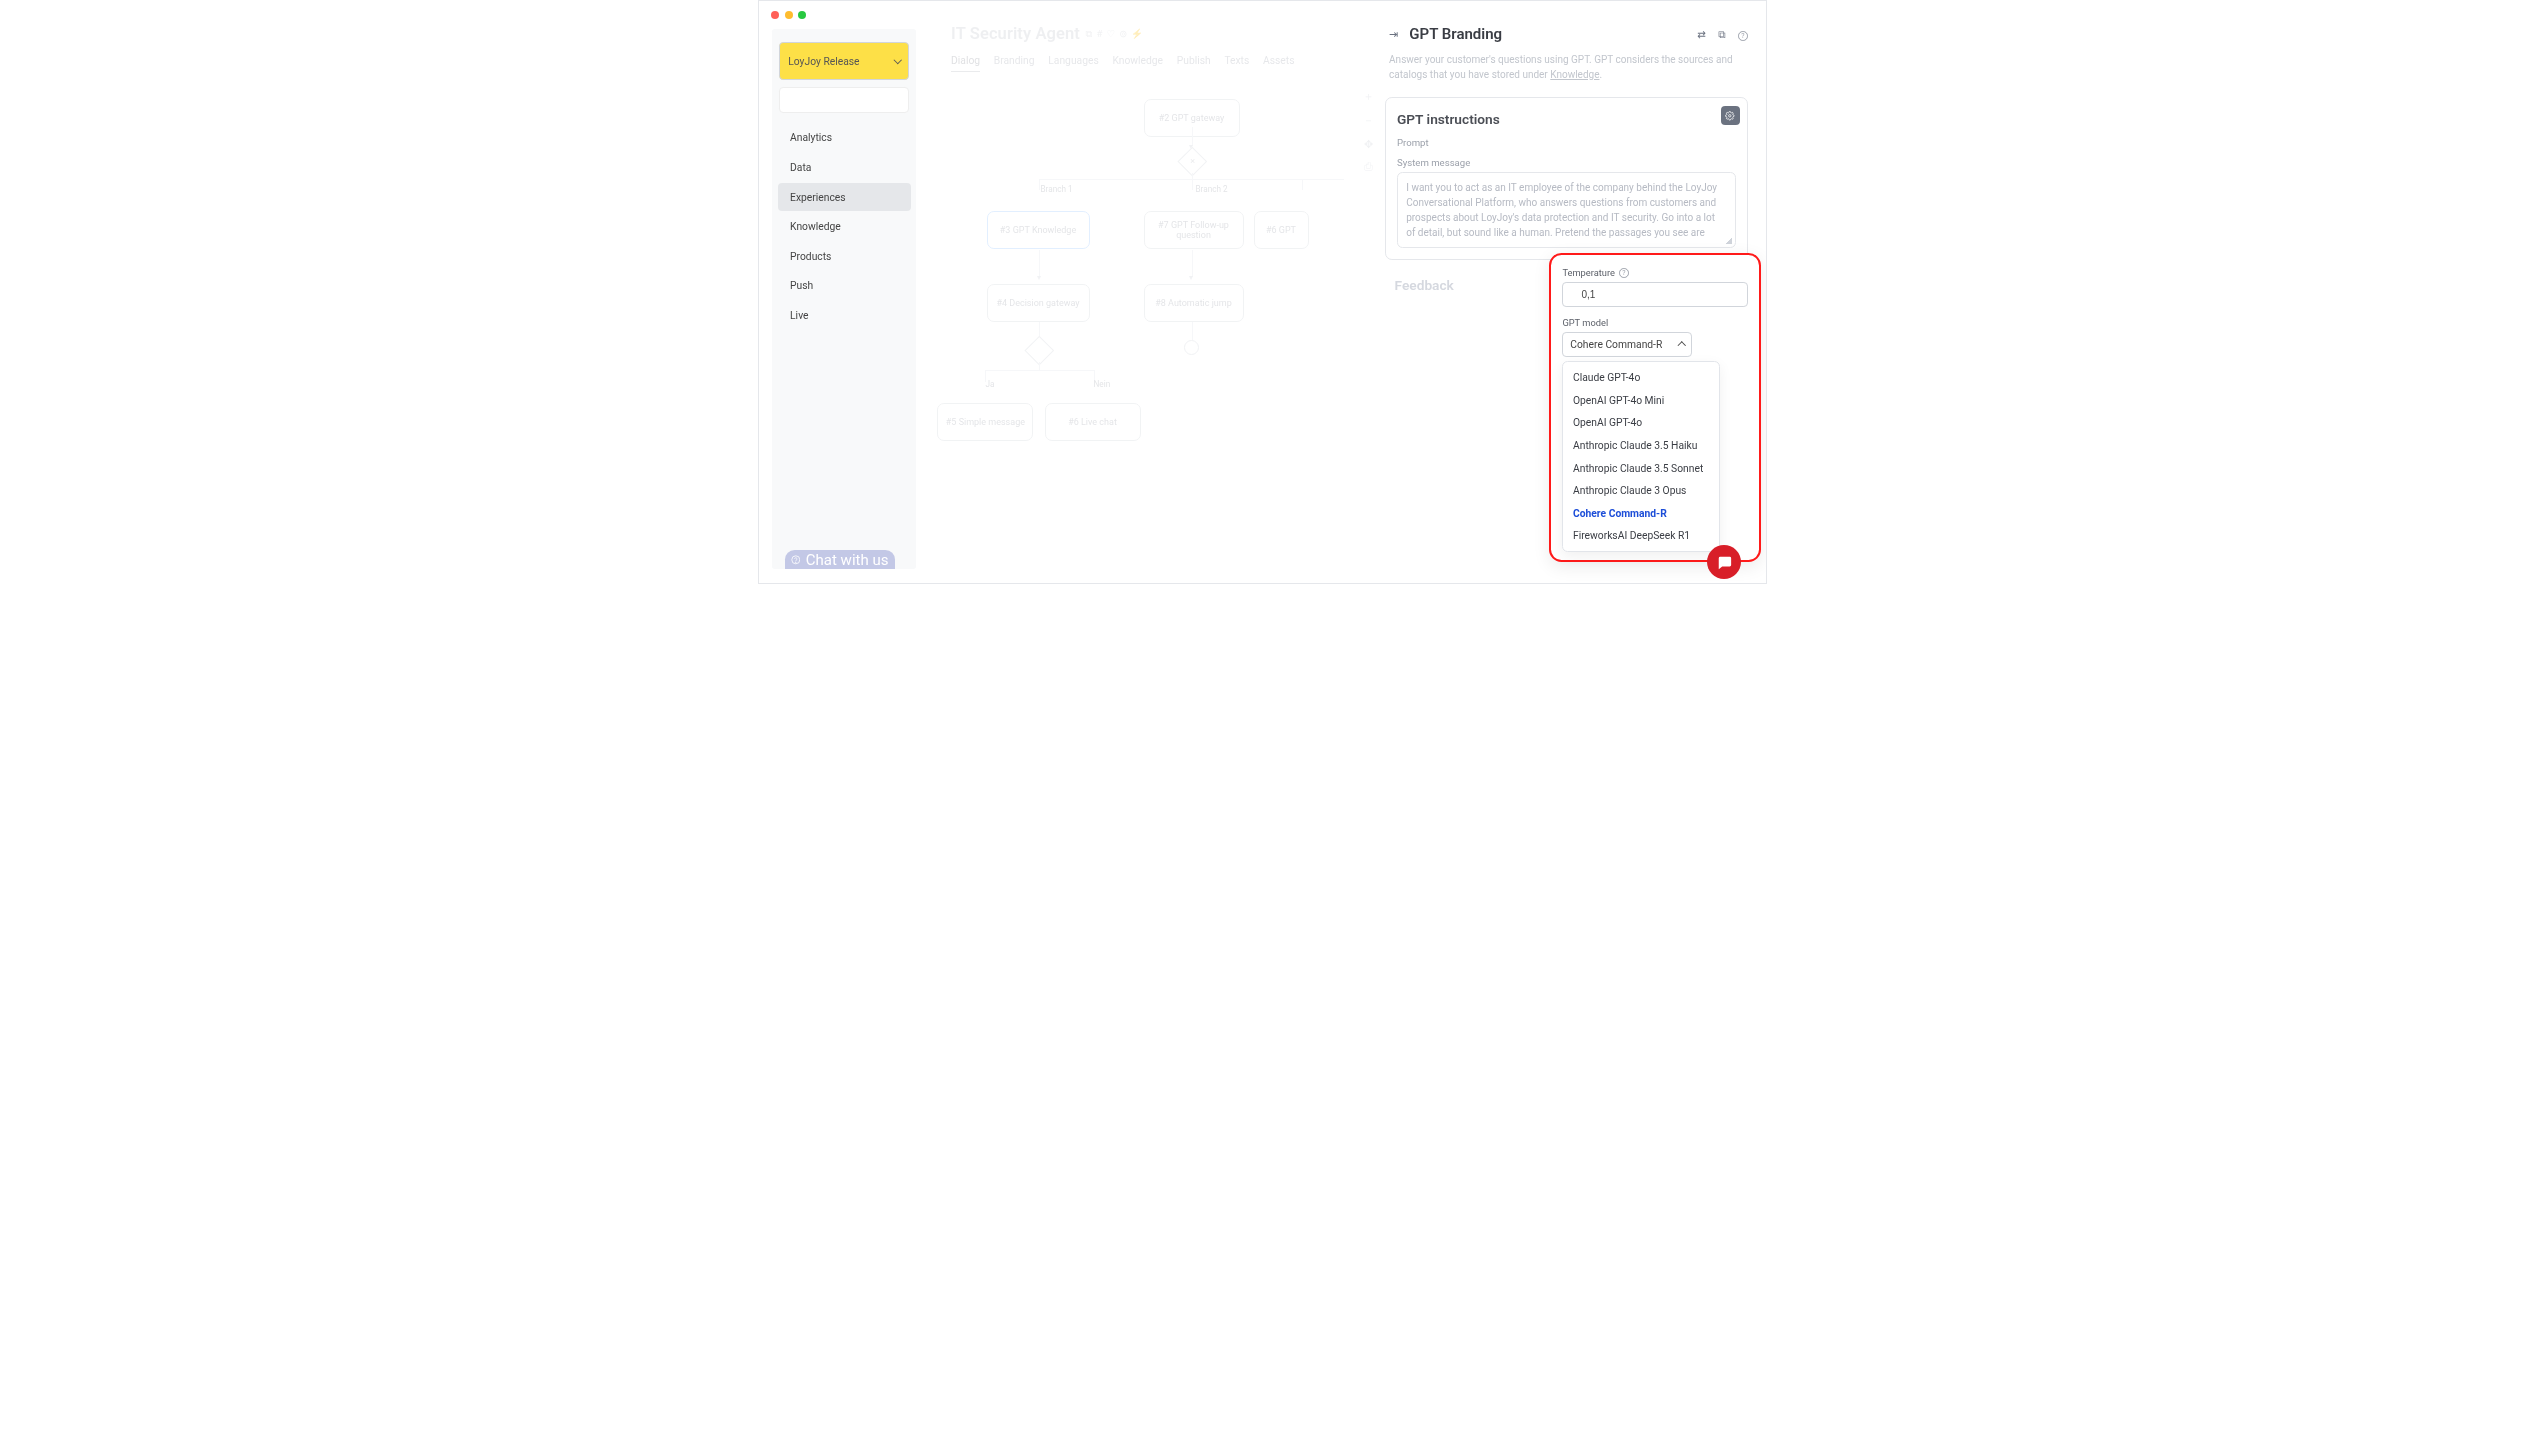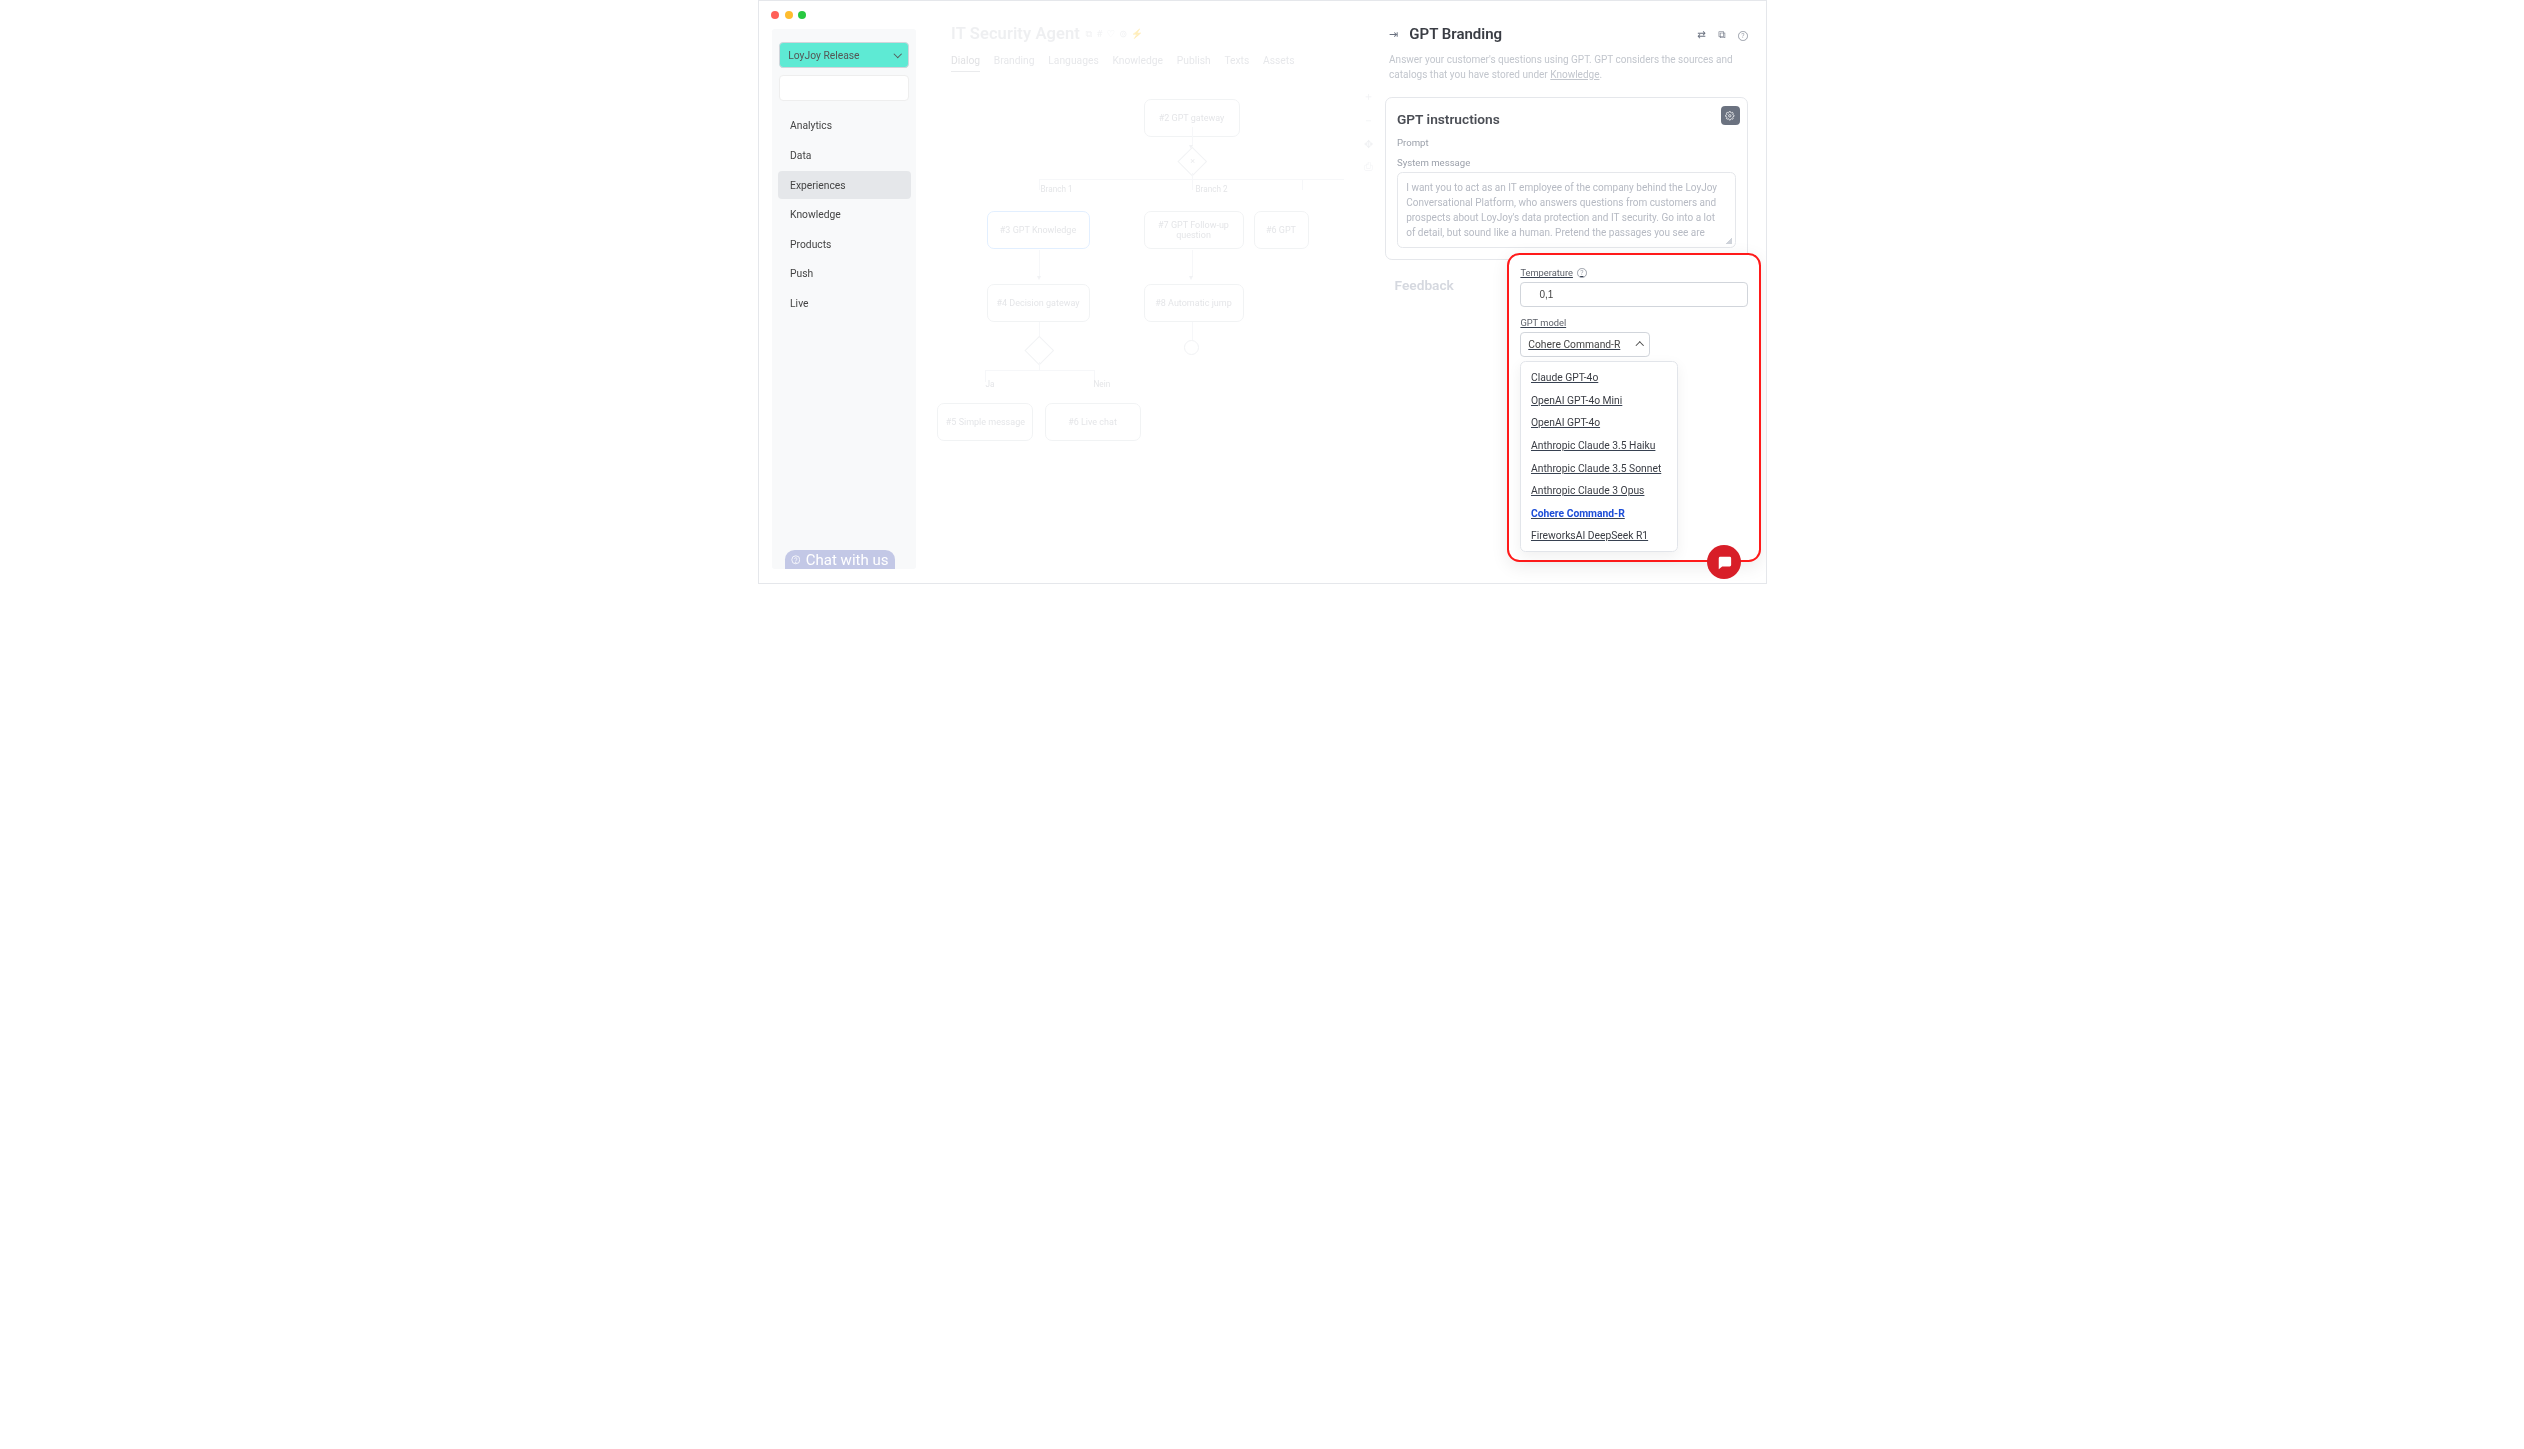--- a/index.html
+++ b/index.html
@@ -8,21 +8,21 @@
   
   
   .mac-lights { position: absolute; top: 9.6px; left: 12.4px; display: flex; gap: 5.5px; }
   .mac-light { width: 8.2px; height: 8.2px; border-radius: 50%; }
   .mac-red { background: #ff5f57; }
   .mac-yellow { background: #febc2e; }
   .mac-green { background: #28c840; }
   
   
   .sidebar { position: absolute; top: 27.5px; left: 13.7px; width: 144px; background: #f8f9fa; border-radius: 2.7px; padding-top: 13.7px; bottom: 13.7px; }
-  .release-select { margin: 0 6.9px 6.9px; height: 26px; border: 0.7px solid #d1d5db; border-radius: 4.1px; background: #5eead4; display: flex; align-items: center; justify-content: space-between; padding: 0 8.2px; color: #555; font-size: 10.3px; }
+  .release-select { margin: 0 6.9px 6.9px; height: 38px; border: 0.7px solid #d1d5db; border-radius: 4.1px; background: #fde047; display: flex; align-items: center; justify-content: space-between; padding: 0 8.2px; color: #555; font-size: 10.3px; }
   .release-sep { height: 26px; margin: 0 6.9px 11px; border: 0.7px solid #eee; border-radius: 4.1px; background: #fff; }
   .sidebar-item { display: flex; align-items: center; height: 27.5px; padding: 0 11px 0 12.4px; margin: 2.1px 5.5px; border-radius: 4.1px; font-size: 10.3px; color: #444; cursor: pointer; }
   .sidebar-item.active { background: #e5e7ea; }
   
   
   .chat-pill { position: absolute; bottom: 0; left: 12.4px; width: 110px; height: 19px; border-radius: 9.6px 9.6px 0 0; background: #c3c8e6; color: #fff; display: flex; align-items: center; justify-content: center; gap: 5.5px; font-size: 15px; }
   
   
   .main { position: absolute; top: 19px; left: 172px; right: 16.5px; bottom: 0; }
   .title-row { display: flex; align-items: center; gap: 5.5px; padding: 4.1px 0 2.7px 20.6px; }
@@ -67,21 +67,21 @@
   
   .card { border: 0.7px solid #e5e7eb; border-radius: 6.9px; margin: 15px 1.4px 9.6px 0; padding: 13px 11px 11px; position: relative; }
   .card-title { font-size: 13.7px; font-weight: 600; color: #4b4e55; margin-bottom: 9.6px; }
   .gear-btn { position: absolute; top: 8.2px; right: 6.9px; width: 19px; height: 19px; border-radius: 4.1px; background: #6b7280; color: #fff; display: flex; align-items: center; justify-content: center; font-size: 9.6px; }
   .field-label { font-size: 9.6px; color: #9ca1ab; margin: 4.1px 0; }
   .textarea { border: 0.7px solid #e5e7eb; border-radius: 5.5px; padding: 6.9px 8.2px; font-size: 10px; color: #b6bac3; line-height: 1.5; resize: none; min-height: 69px; position: relative; }
   .resize-handle { position: absolute; right: 2.7px; bottom: 2.7px; width: 6.9px; height: 6.9px; background: linear-gradient(135deg, transparent 50%, #cfd3da 50%); }
   .feedback-title { font-size: 13.7px; font-weight: 600; color: #d5d8df; padding: 6.9px 0 0 9.6px; }
   
   
-  .popover { position: absolute; top: 233px; right: -12.4px; width: 254px; border: 2.1px solid #ff1a1a; border-radius: 12.4px; background: #fff; padding: 12.4px 11px 8.2px; box-shadow: 0 4.1px 16.5px rgba(0,0,0,.08); text-decoration: underline; }
+  .popover { position: absolute; top: 233px; right: -12.4px; width: 212px; border: 2.1px solid #ff1a1a; border-radius: 12.4px; background: #fff; padding: 12.4px 11px 8.2px; box-shadow: 0 4.1px 16.5px rgba(0,0,0,.08); }
   .pop-label { font-size: 9.3px; color: #5c6069; display: flex; align-items: center; gap: 4.1px; margin-bottom: 4.1px; }
   .pop-input { width: 100%; height: 25px; border: 0.7px solid #d1d5db; border-radius: 4.1px; padding: 0 18px; font-size: 10px; color: #444; }
   .pop-select { width: 130px; height: 25px; border: 0.7px solid #d1d5db; border-radius: 4.1px; padding: 0 6.9px; font-size: 10.3px; color: #444; display: flex; align-items: center; justify-content: space-between; margin-bottom: 4.1px; }
   .dropdown { border: 0.7px solid #e2e5ea; border-radius: 5.5px; margin-top: 1.4px; padding: 4.1px 0; width: 158px; box-shadow: 0 4.1px 13.7px rgba(0,0,0,.06); }
   .dd-item { padding: 4.8px 9.6px; font-size: 10.3px; color: #3a3d44; cursor: pointer; }
   .dd-item.selected { color: #1d4ed8; font-weight: 700; }
   
   
   .chat-bubble { position: absolute; bottom: 4.1px; right: 8.2px; width: 34px; height: 34px; border-radius: 50%; background: #d81e28; display: flex; align-items: center; justify-content: center; }
   .chat-bubble svg { width: 16.5px; height: 16.5px; fill: #fff; }

